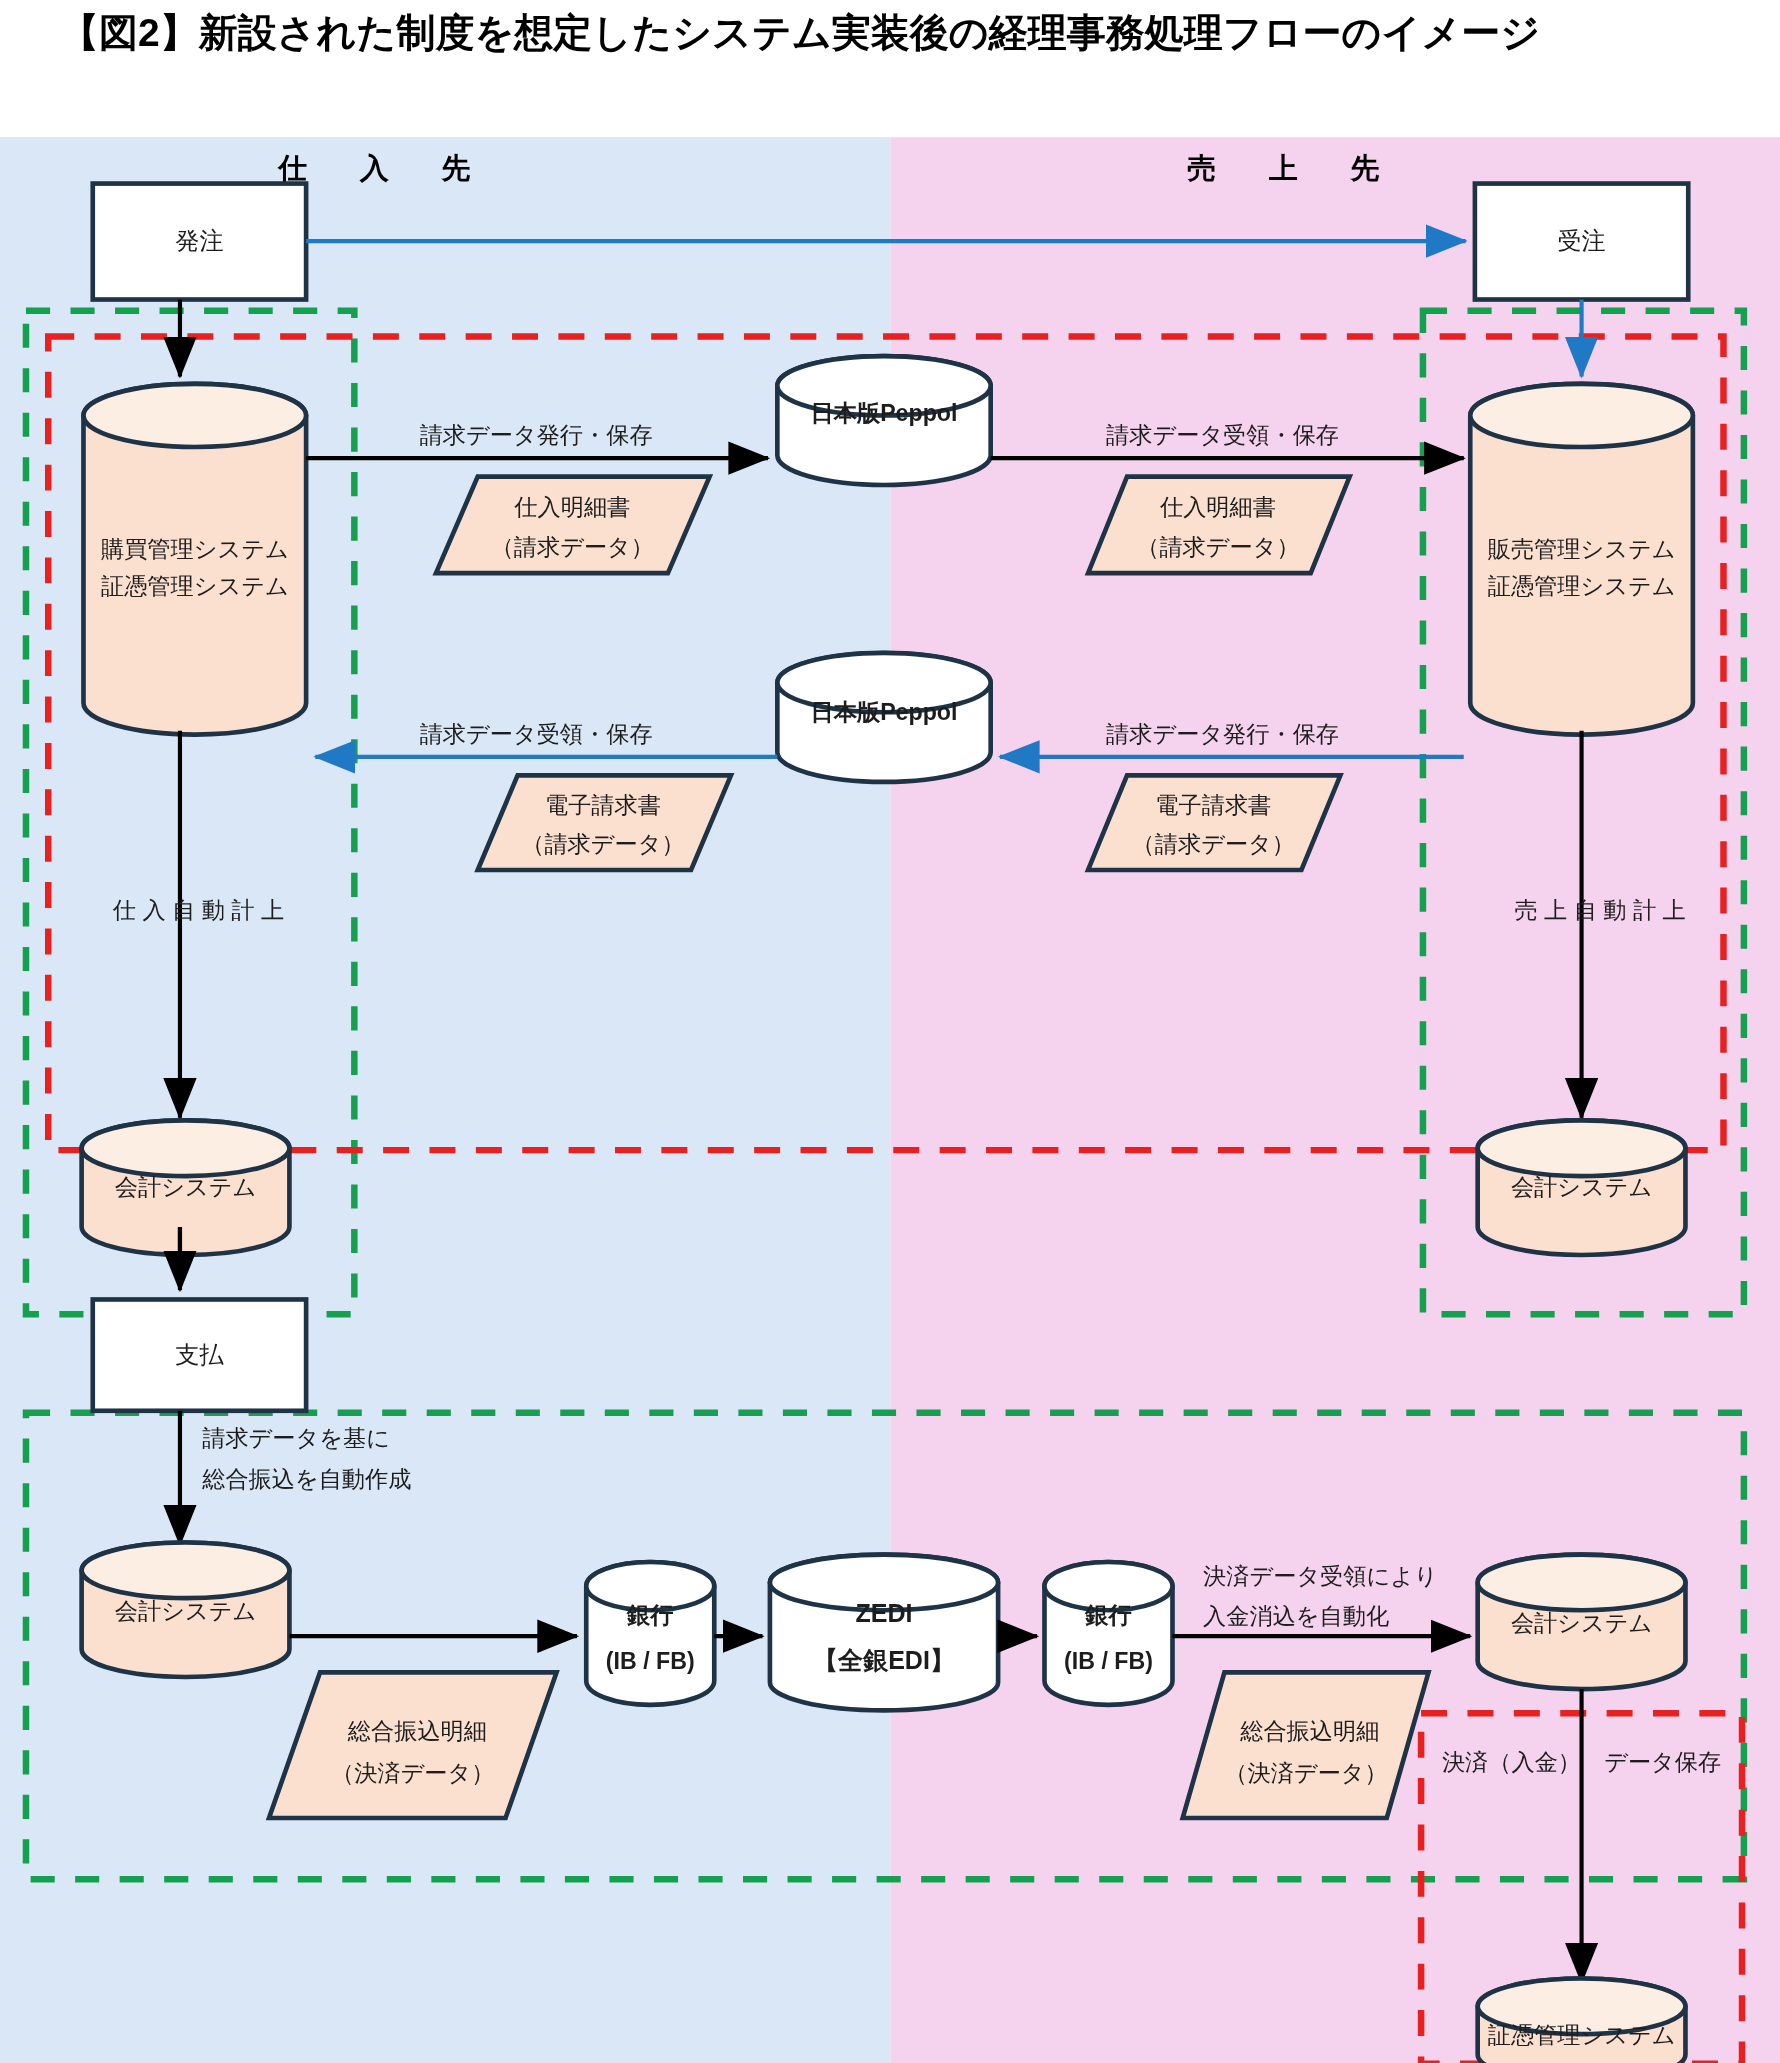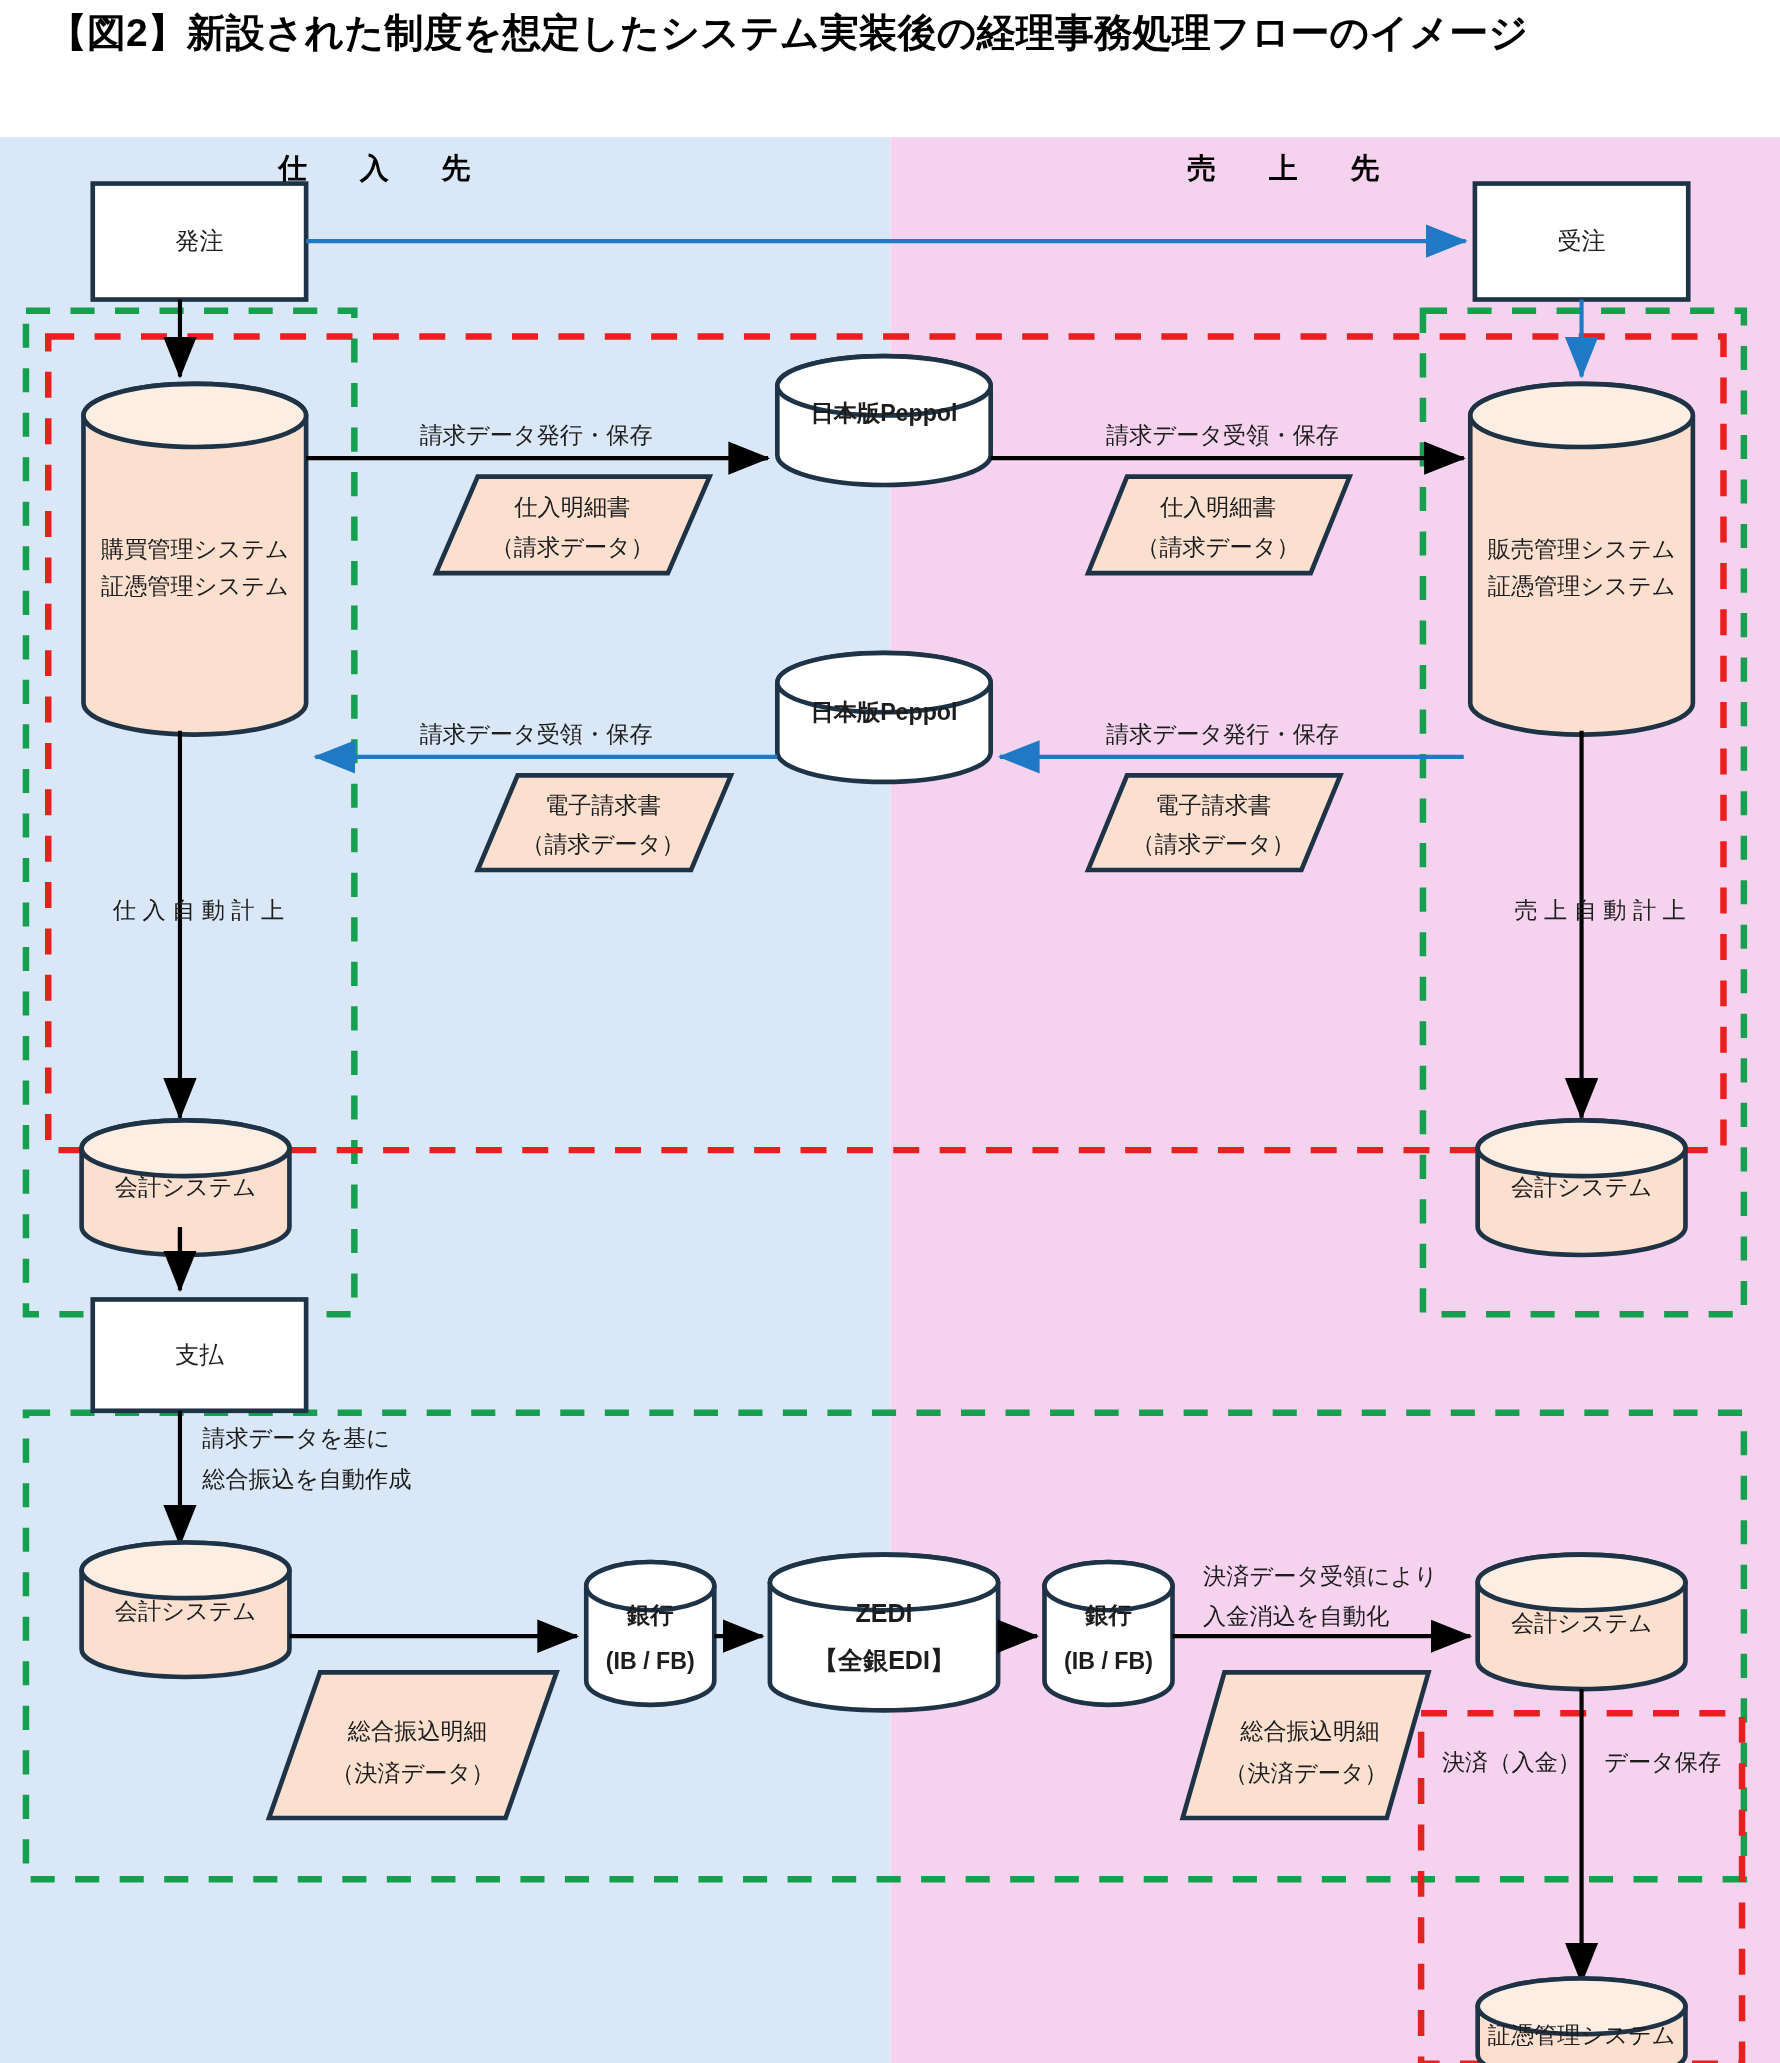--- a/index.html
+++ b/index.html
@@ -1,19 +1,19 @@
 <!DOCTYPE html>
 <html style="font-size:15px"><head>
 <meta charset="utf-8">
 <style>
   html,body{margin:0;padding:0;background:#ffffff;}
   body{width:1781px;height:2064px;font-family:"Liberation Sans",sans-serif;}
   #page{position:relative;width:1781px;height:2064px;overflow:hidden;background:#fff;}
   #title{
-    position:absolute;left:48px;top:7.4px;width:1633px;
+    position:absolute;left:60px;top:7.4px;width:1633px;
     font-family:"Liberation Sans",sans-serif;
     font-size:39px;font-weight:bold;color:#000;line-height:1.32;
     letter-spacing:0px;
   }
   svg#diagram{position:absolute;left:0;top:137px;}
   .lbl{font-family:"Liberation Sans",sans-serif;fill:#1d1d1d;}
   .colhdr{font-size:31px;font-weight:bold;letter-spacing:13px;fill:#000;}
 </style>
 </head>
 <body>

